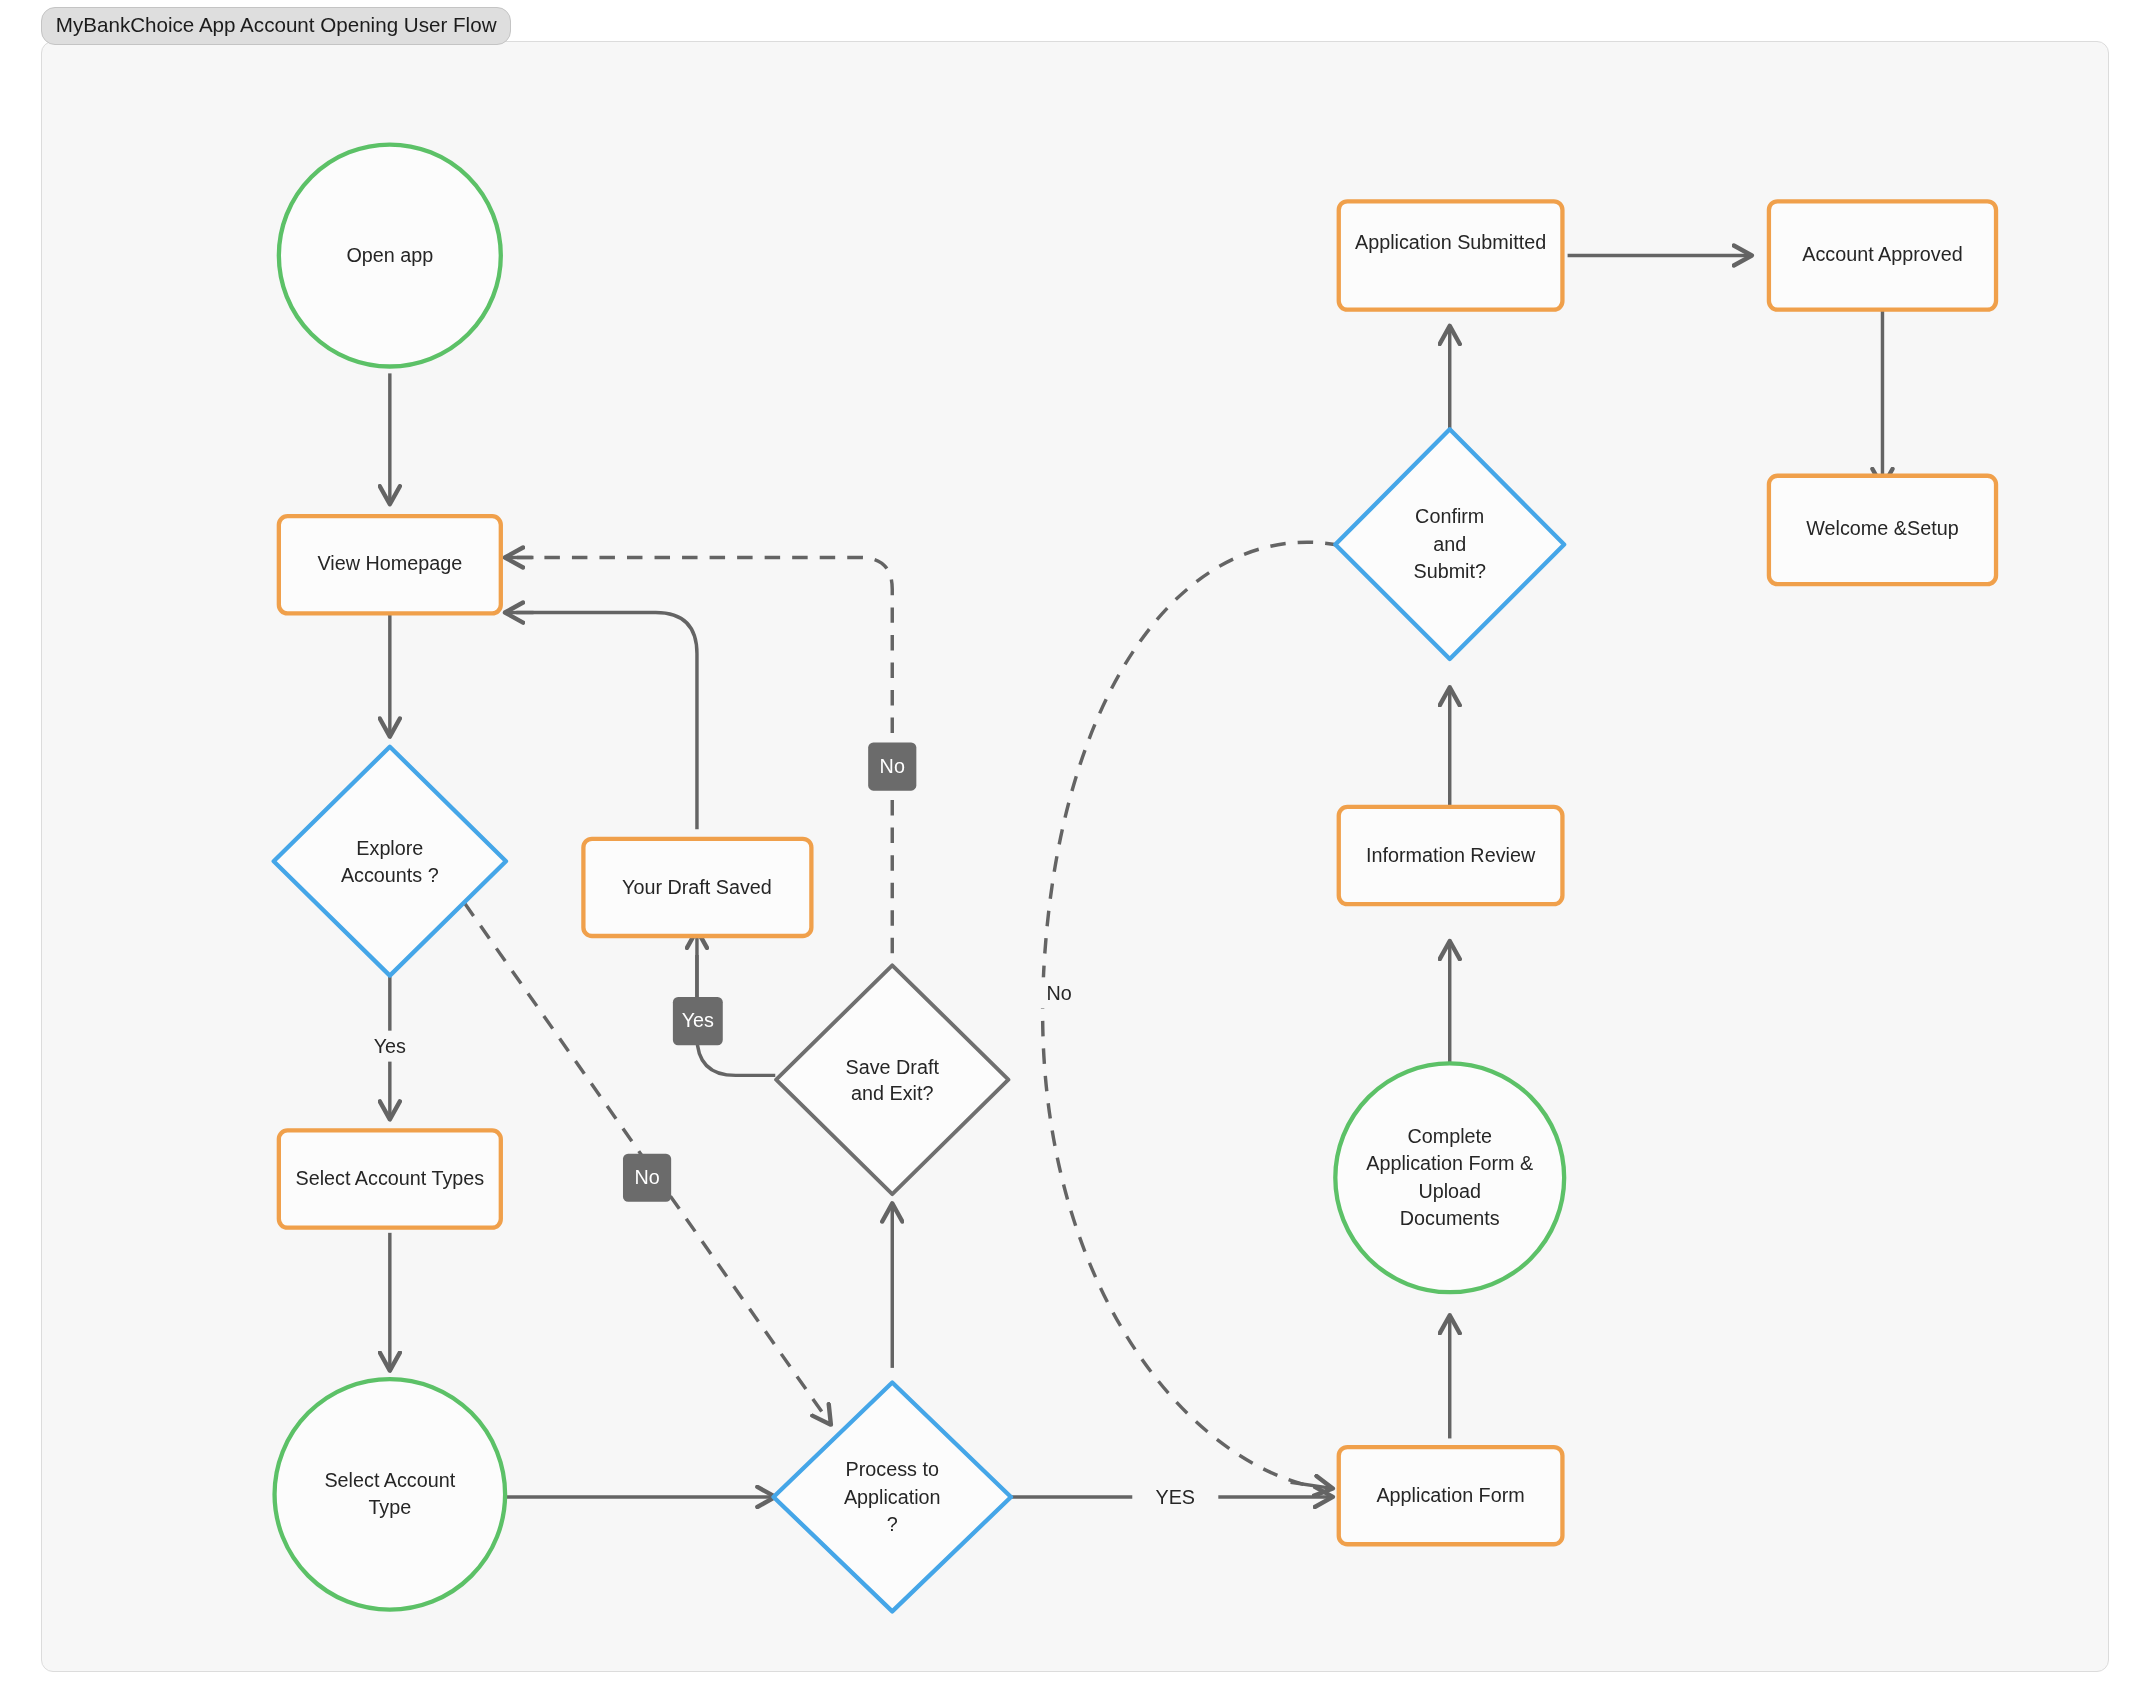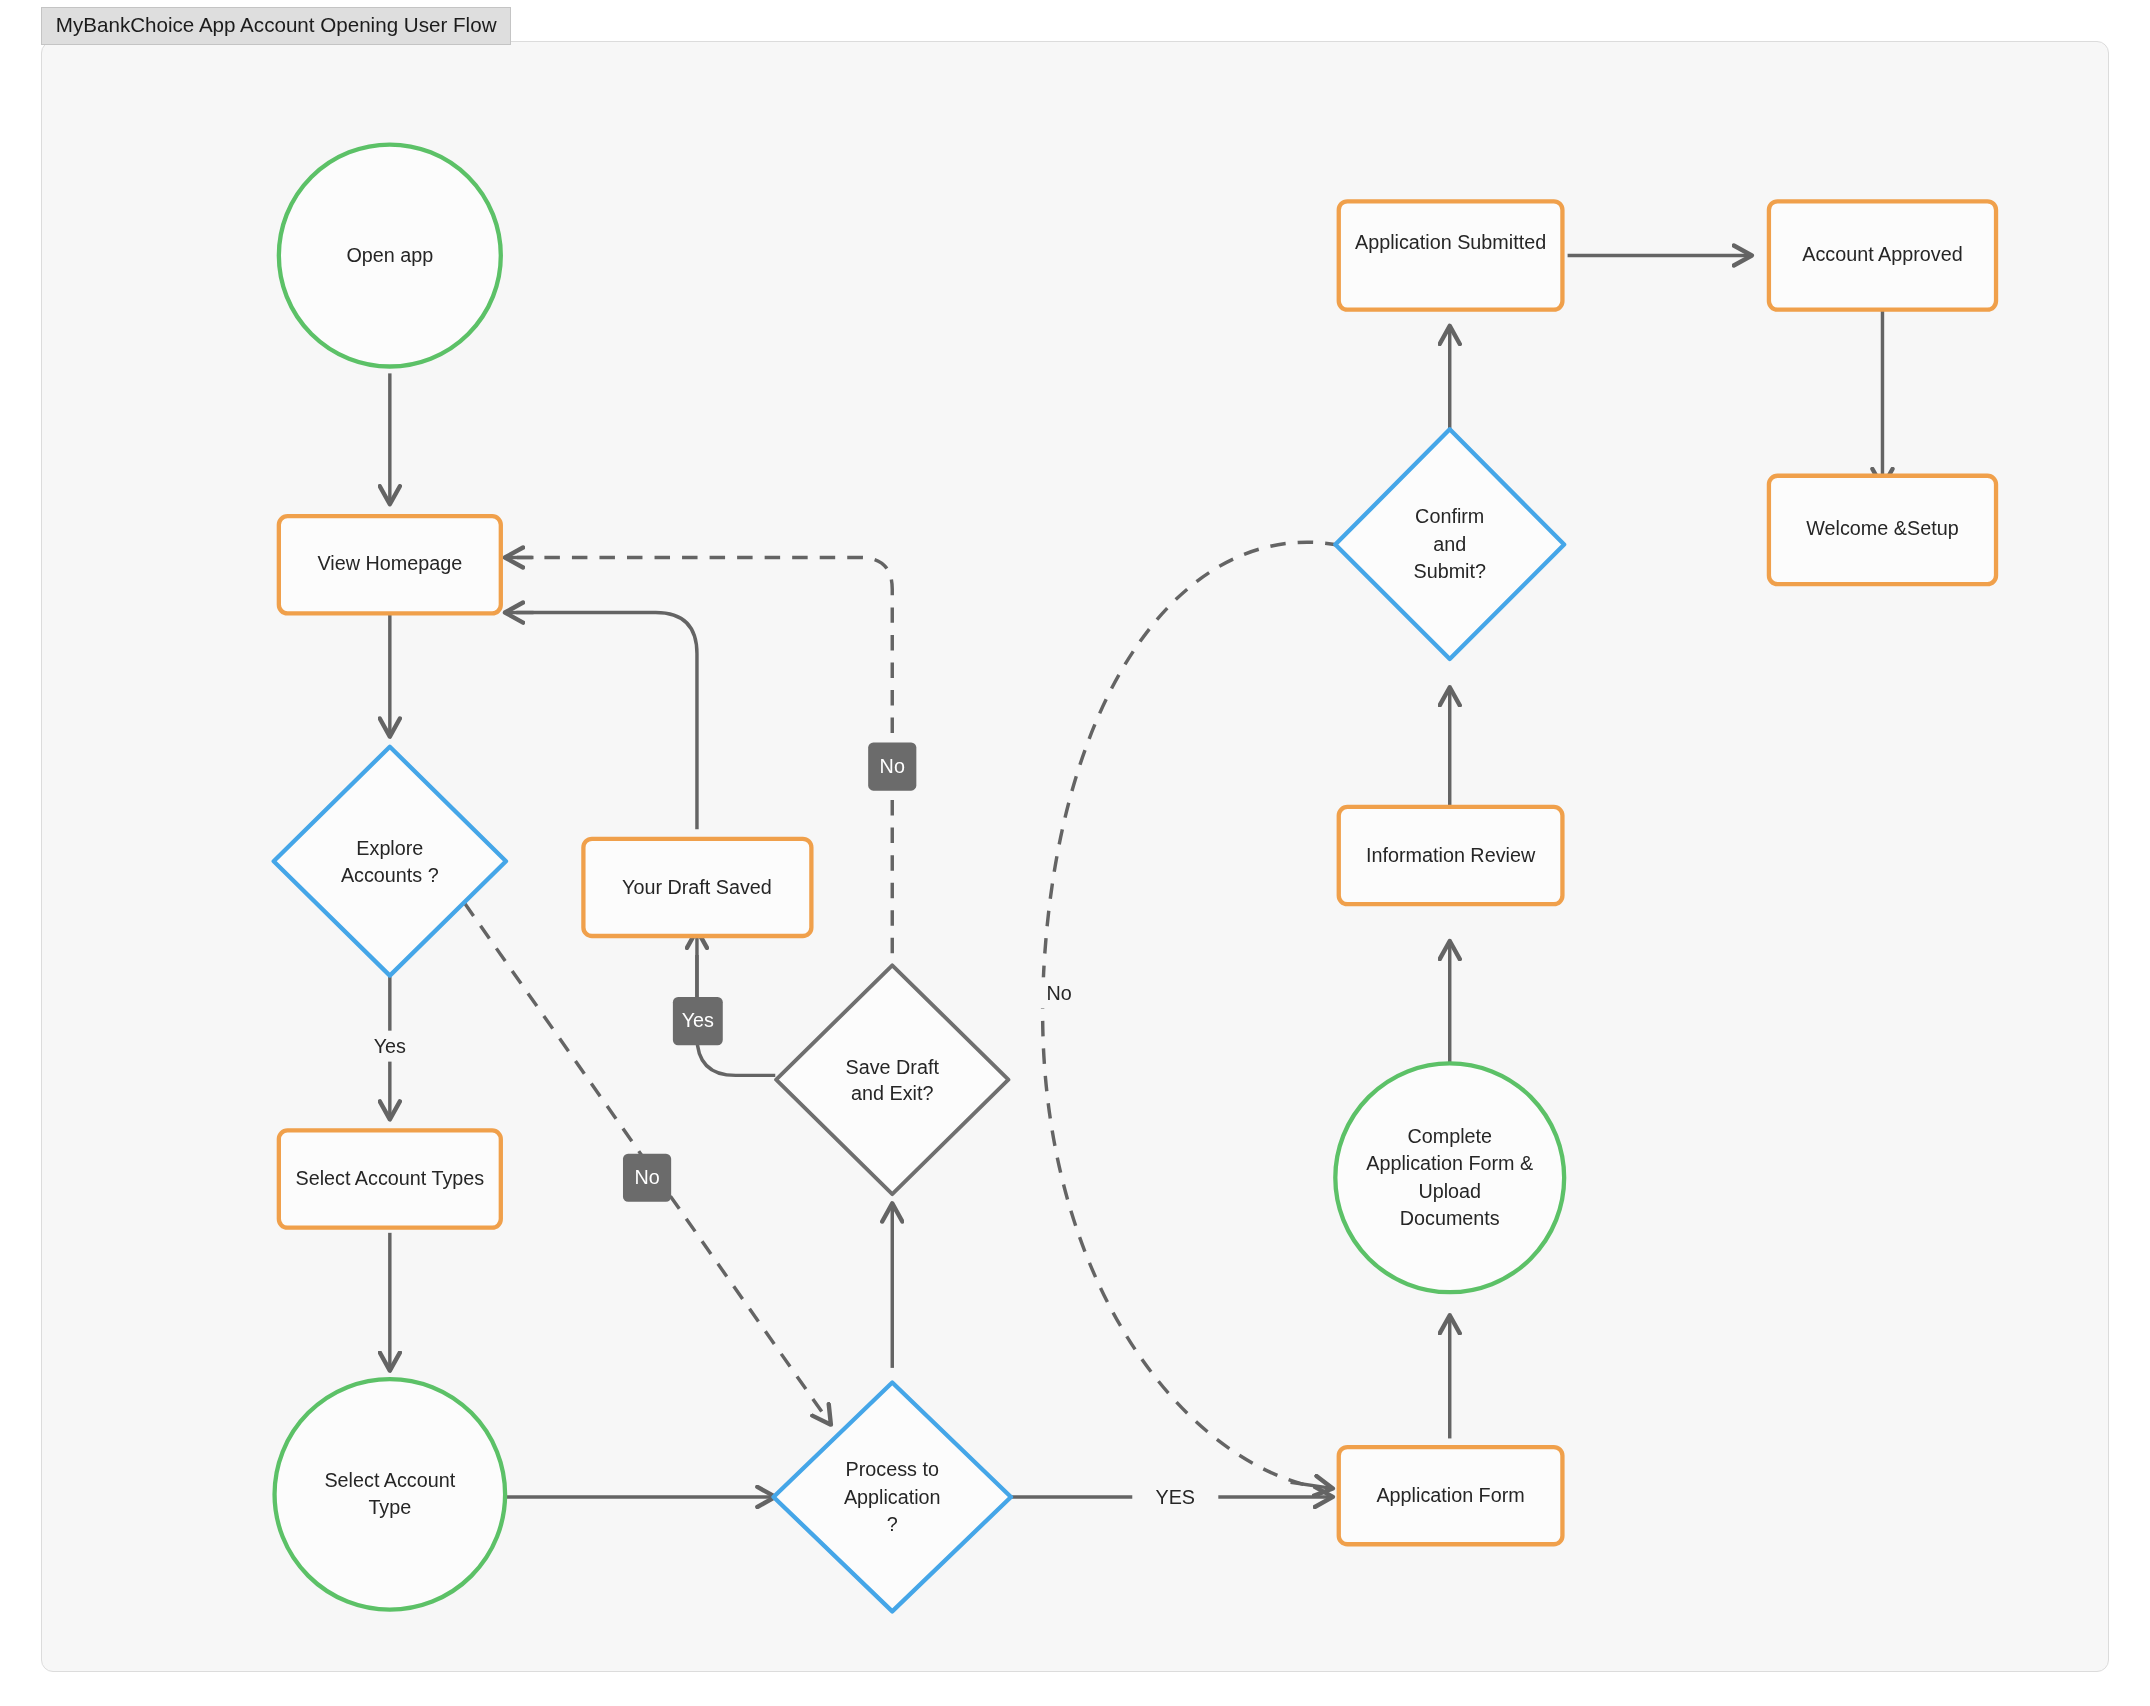--- a/index.html
+++ b/index.html
@@ -16,21 +16,21 @@
     overflow: hidden;
   }
   
   #title-tab {
     position: absolute;
     left: 41px;
     top: 6.9px;
     z-index: 5;
     background: #dedede;
     border: 0.9px solid #c4c4c4;
-    border-radius: 0;
+    border-radius: 14px;
     padding: 6px 13.8px 7.7px 13.8px;
     font-size: 20.6px;
     color: #1c1c1c;
     line-height: 1.1;
     white-space: nowrap;
   }
   
   #canvas-frame {
     position: absolute;
     left: 41px;

